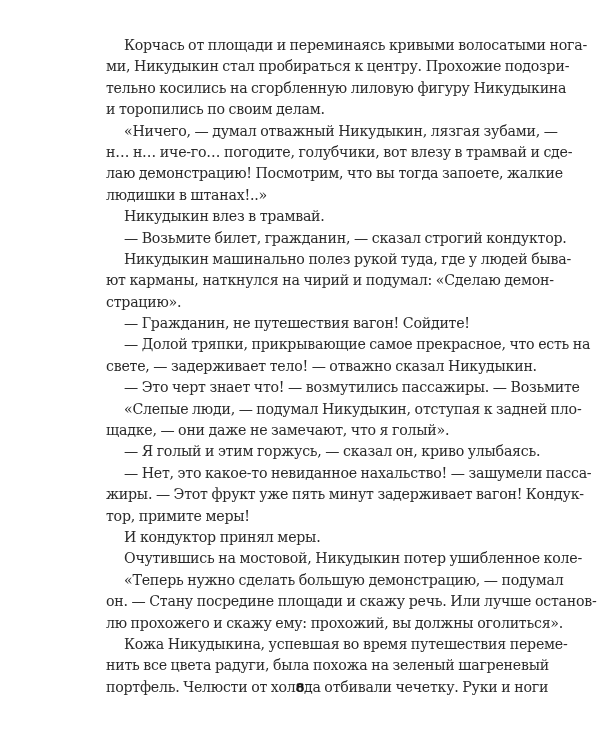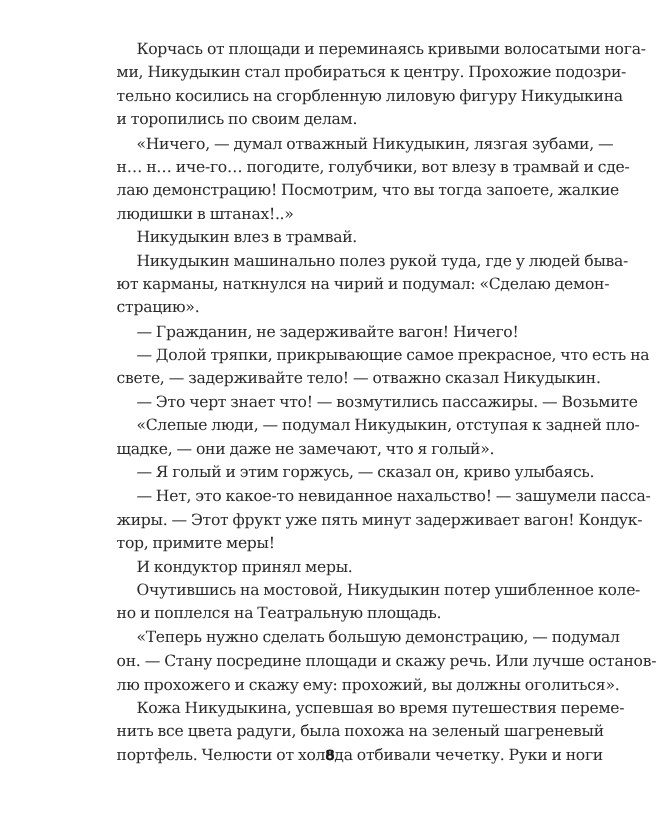--- a/index.html
+++ b/index.html
@@ -56,36 +56,36 @@
 <div class="page" id="page-body">
     <span class="line indent">Корчась от площади и переминаясь кривыми волосатыми нога-</span>
     <span class="line">ми, Никудыкин стал пробираться к центру. Прохожие подозри-</span>
     <span class="line">тельно косились на сгорбленную лиловую фигуру Никудыкина</span>
     <span class="line last">и торопились по своим делам.</span>
     <span class="line indent">«Ничего, — думал отважный Никудыкин, лязгая зубами, —</span>
     <span class="line">н… н… иче-го… погодите, голубчики, вот влезу в трамвай и сде-</span>
     <span class="line">лаю демонстрацию! Посмотрим, что вы тогда запоете, жалкие</span>
     <span class="line last">людишки в штанах!..»</span>
     <span class="line indent last">Никудыкин влез в трамвай.</span>
+    <span class="line indent last">— Возьмите билет, гражданин, — сказал строгий кондуктор.</span>
     <span class="line indent">Никудыкин машинально полез рукой туда, где у людей быва-</span>
     <span class="line">ют карманы, наткнулся на чирий и подумал: «Сделаю демон-</span>
     <span class="line last">страцию».</span>
-    <span class="line indent last">— Гражданин, не задерживайте вагон! Ничего!</span>
+    <span class="line indent last">— Гражданин, не путешествия вагон! Сойдите!</span>
     <span class="line indent">— Долой тряпки, прикрывающие самое прекрасное, что есть на</span>
-    <span class="line last">свете, — задерживайте тело! — отважно сказал Никудыкин.</span>
+    <span class="line last">свете, — задерживает тело! — отважно сказал Никудыкин.</span>
     <span class="line indent">— Это черт знает что! — возмутились пассажиры. — Возьмите</span>
     <span class="line indent">«Слепые люди, — подумал Никудыкин, отступая к задней пло-</span>
     <span class="line last">щадке, — они даже не замечают, что я голый».</span>
     <span class="line indent last">— Я голый и этим горжусь, — сказал он, криво улыбаясь.</span>
     <span class="line indent">— Нет, это какое-то невиданное нахальство! — зашумели пасса-</span>
     <span class="line">жиры. — Этот фрукт уже пять минут задерживает вагон! Кондук-</span>
     <span class="line last">тор, примите меры!</span>
     <span class="line indent last">И кондуктор принял меры.</span>
     <span class="line indent">Очутившись на мостовой, Никудыкин потер ушибленное коле-</span>
-    <span class="line last">но и поплелся на Театральную площадь.</span>
     <span class="line indent">«Теперь нужно сделать большую демонстрацию, — подумал</span>
     <span class="line">он. — Стану посредине площади и скажу речь. Или лучше останов-</span>
     <span class="line last">лю прохожего и скажу ему: прохожий, вы должны оголиться».</span>
     <span class="line indent">Кожа Никудыкина, успевшая во время путешествия переме-</span>
     <span class="line">нить все цвета радуги, была похожа на зеленый шагреневый</span>
     <span class="line">портфель. Челюсти от холода отбивали чечетку. Руки и ноги</span>
   </div>
 <div class="page-number">8</div>
 
 </body></html>

